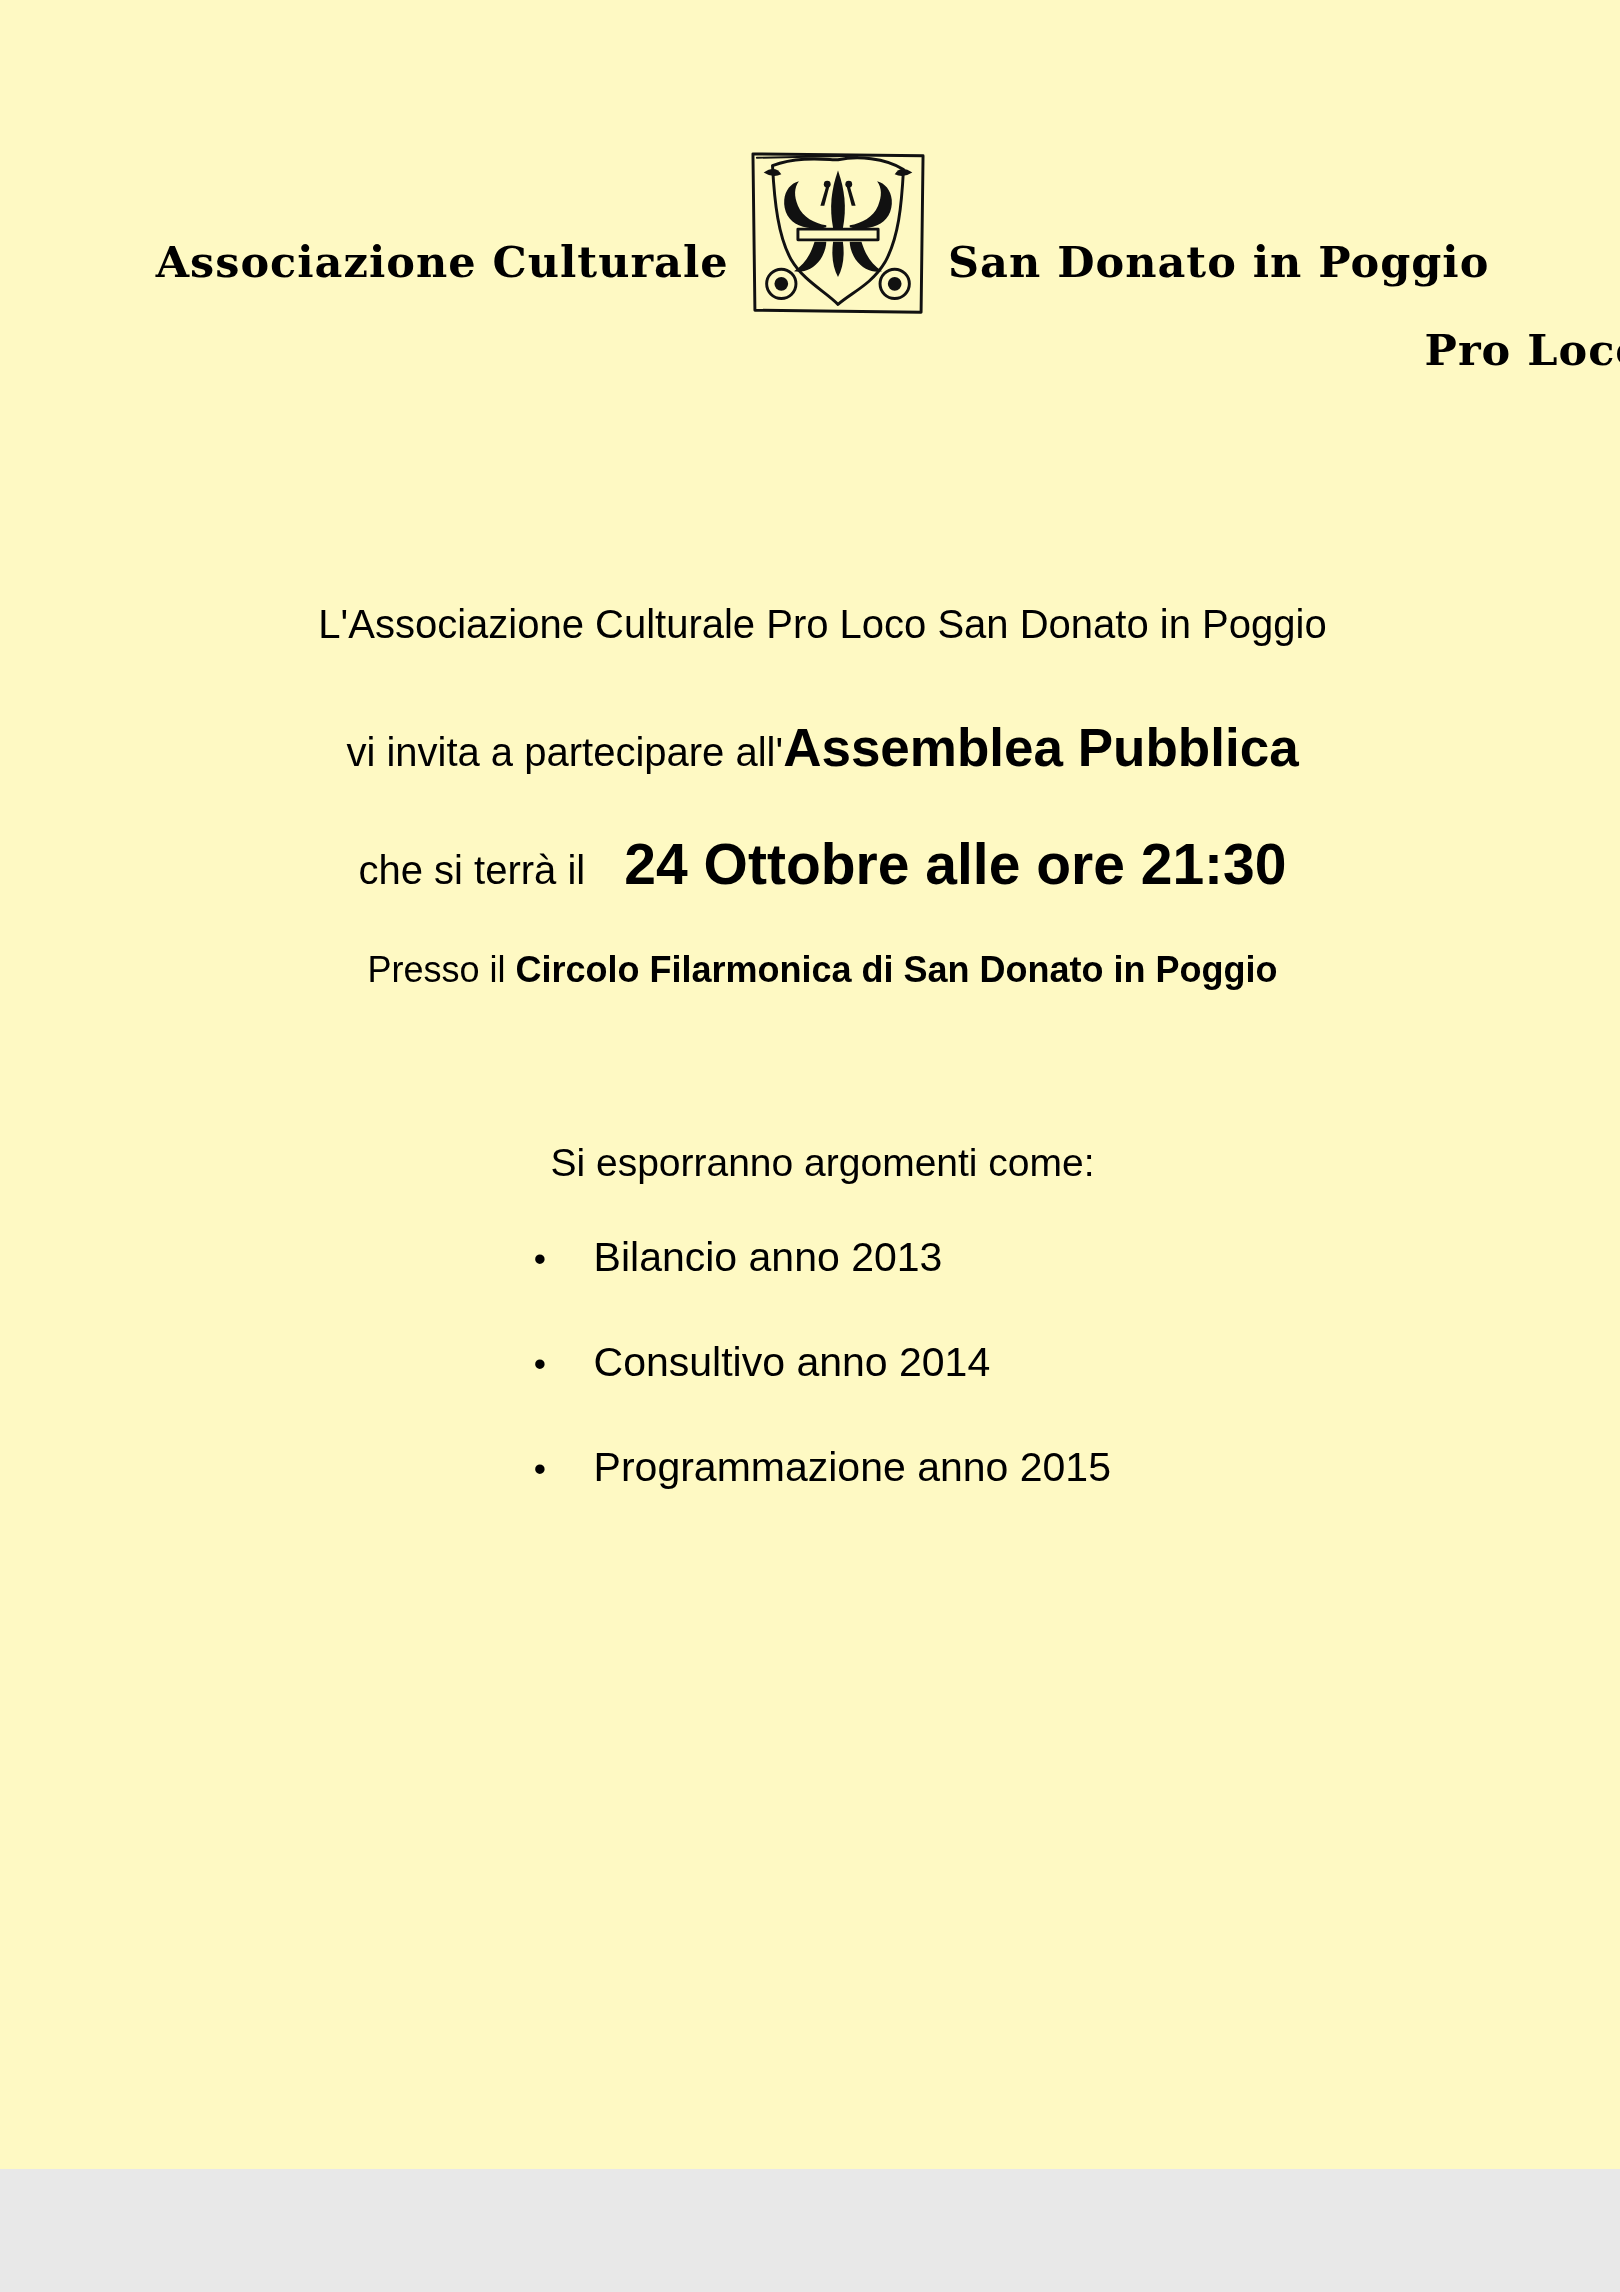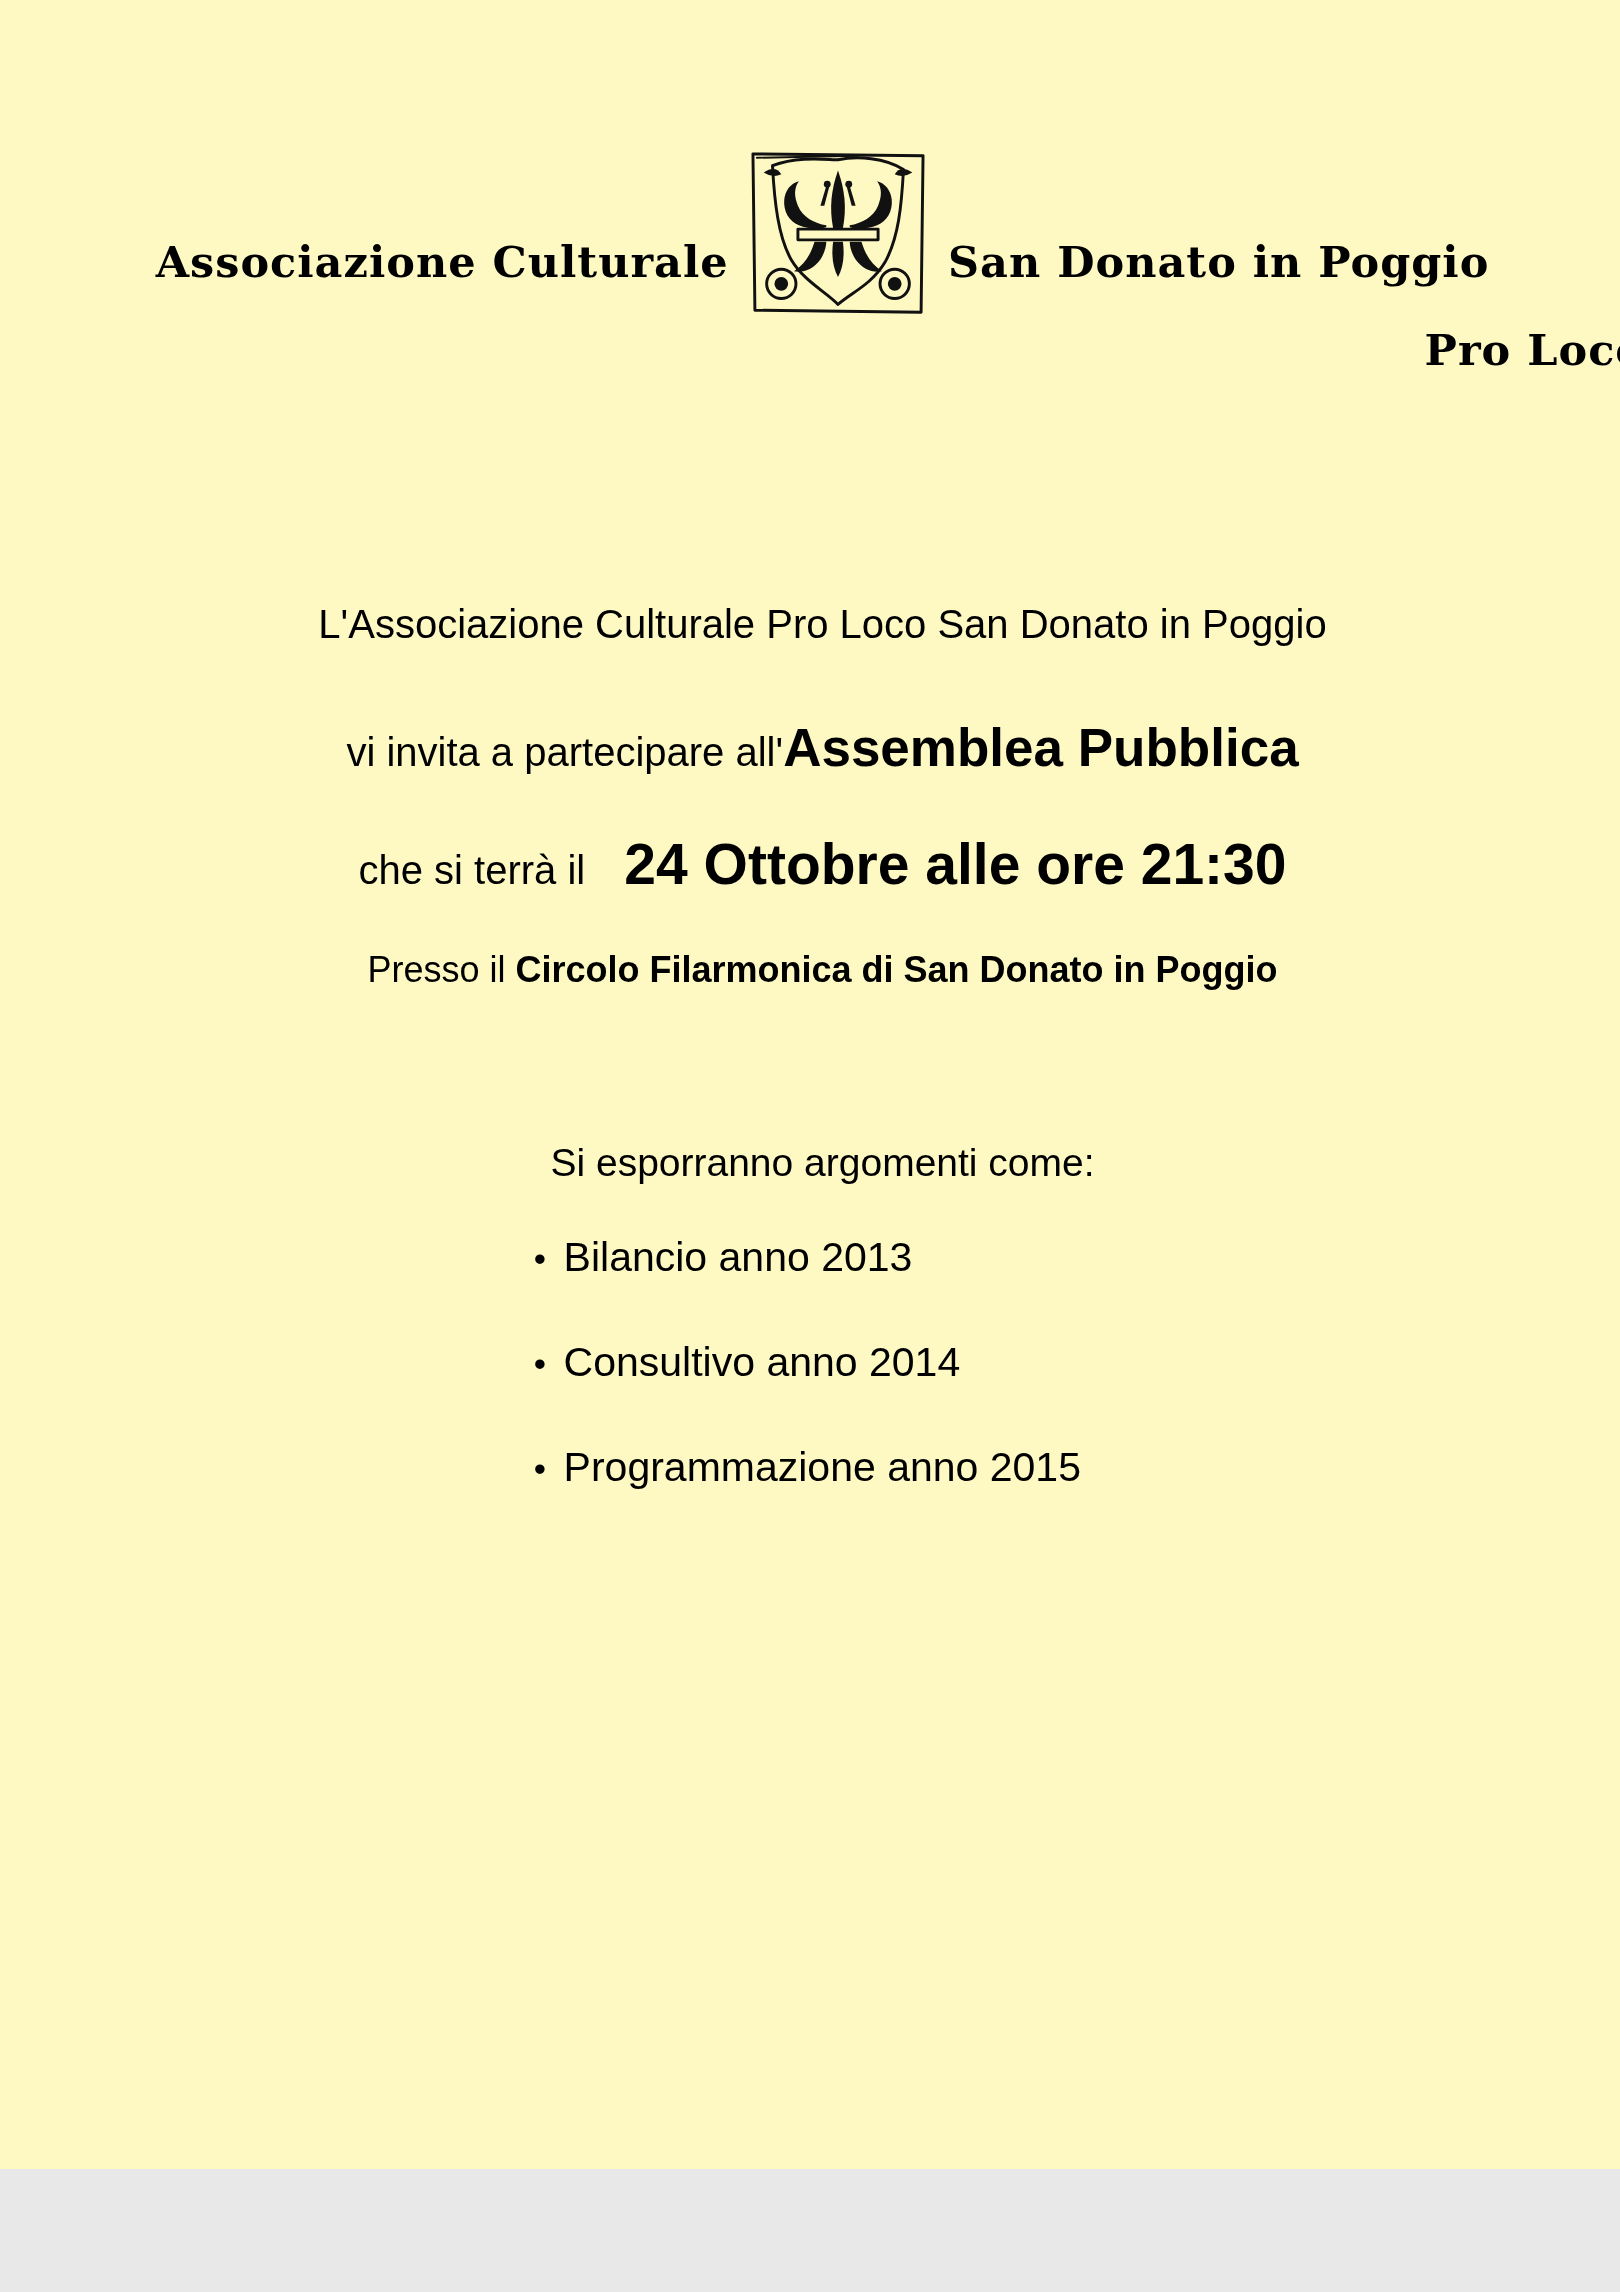--- a/index.html
+++ b/index.html
@@ -70,21 +70,21 @@
   .topic-item {
     display: flex;
     align-items: baseline;
     margin-bottom: 64px;
   }
   .bullet {
     width: 21.6px;
     font-size: 35px;
     text-align: center;
   }
-  .topic-label { margin-left: 13px; white-space: nowrap; }
+  .topic-label { margin-left: 43px; white-space: nowrap; }
 
   .more { top: 1575px; font-size: 40px; }
   .closing { top: 2011px; font-size: 40px; }
 </style>
 </head>
 <body>
 
 <div class="page">
 
   <div class="letterhead">

